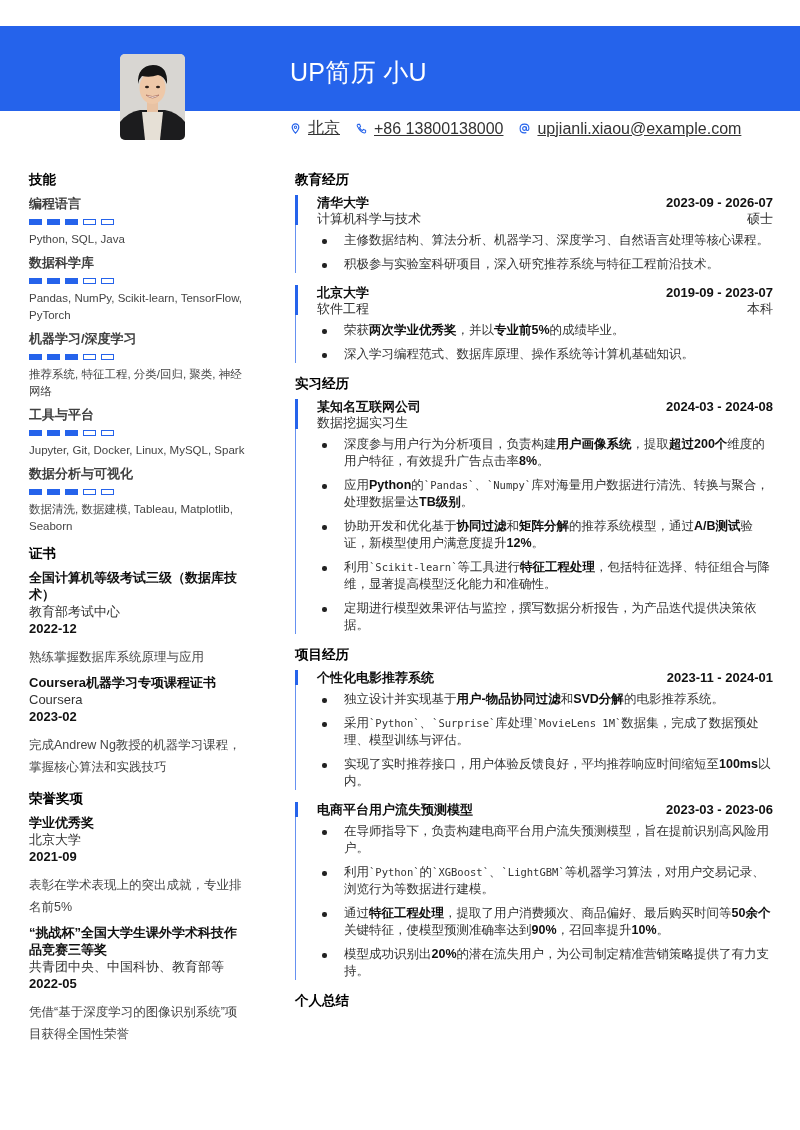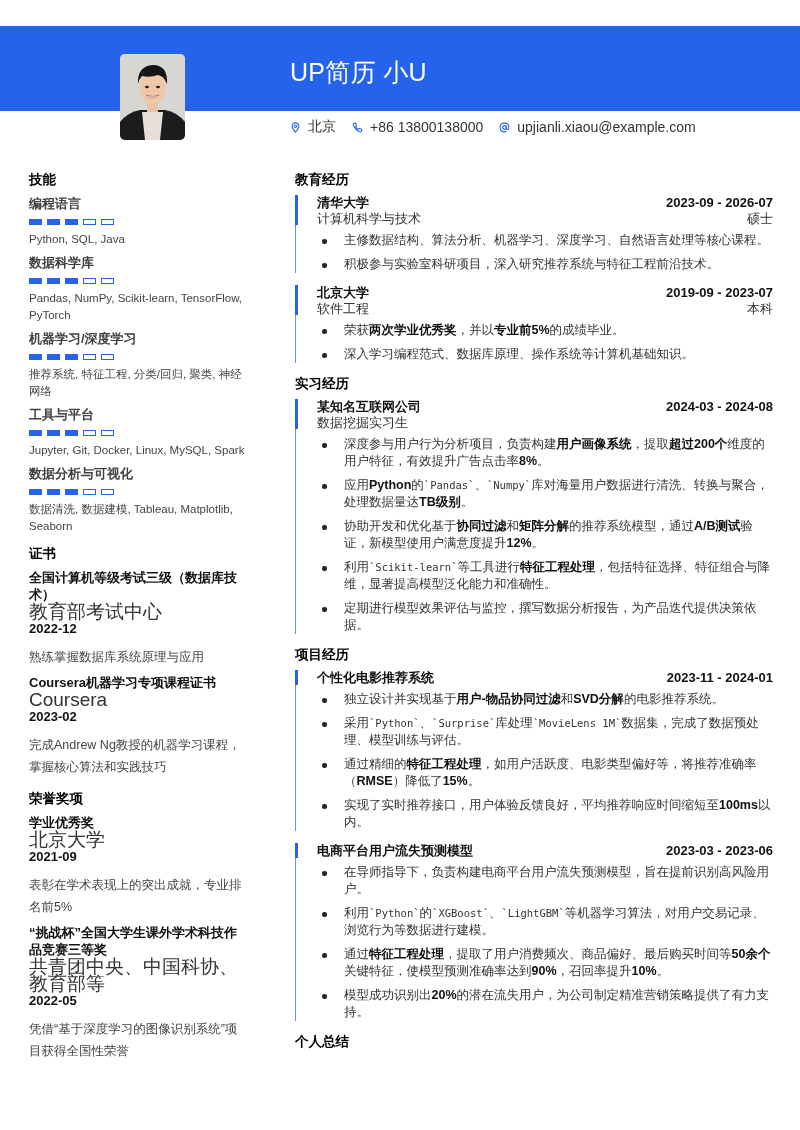--- a/index.html
+++ b/index.html
@@ -3,36 +3,36 @@
 <meta charset="utf-8">
 <style>
   * { box-sizing: border-box; margin: 0; padding: 0; }
   html, body { width: 800px; height: 1130px; background: #ffffff; overflow: hidden; }
   body { font-family: "Liberation Sans", "DejaVu Sans", sans-serif; color: #222; position: relative; }
   .page { position: relative; width: 800px; height: 1130px; }
 
   .banner { position: absolute; left: 0; top: 26px; width: 800px; height: 85px; background: #2563eb; }
   .name { position: absolute; left: 290px; top: 56px; font-size: 25px; color: #fff; font-weight: normal; letter-spacing: 0.3px; }
   .photo { position: absolute; left: 120px; top: 54px; width: 65px; height: 86px; border-radius: 5px; overflow: hidden; background: #d6d4d0; }
-  .contact { position: absolute; left: 290px; top: 118px; display: flex; align-items: center; font-size: 14px; color: #333; }
+  .contact { position: absolute; left: 290px; top: 118px; display: flex; align-items: center; font-size: 16px; color: #333; text-decoration: underline; }
   .contact .ci { display: flex; align-items: center; margin-right: 16px; }
   .contact .ci svg { width: 11px; height: 11px; margin-right: 7px; }
 
   .left { position: absolute; left: 29px; top: 171px; width: 220px; }
   .right { position: absolute; left: 295px; top: 171px; width: 478px; }
 
   .sec-title { font-size: 13.5px; font-weight: bold; color: #000000; margin-bottom: 6px; }
   .skill-name { font-size: 13px; font-weight: bold; color: #404040; margin-bottom: 6px; }
   .bars { display: flex; gap: 5px; margin-bottom: 6px; height: 6px; }
   .bar { width: 13px; height: 6px; border: 1.3px solid #2563eb; }
   .bar.on { background: #2563eb; }
   .skill-text { font-size: 11.5px; color: #444; line-height: 17px; margin-bottom: 6px; }
 
   .cert-title { font-size: 13px; font-weight: bold; color: #111; line-height: 17px; }
-  .cert-org { font-size: 19px; color: #333; line-height: 17px; }
+  .cert-org { font-size: 13px; color: #333; line-height: 17px; }
   .cert-date { font-size: 13px; font-weight: bold; color: #111; line-height: 18px; margin-bottom: 8px; }
   .cert-desc { font-size: 12.5px; color: #444; line-height: 22px; margin-bottom: 6px; }
 
   .entry { position: relative; padding-left: 22px; margin-bottom: 12px; }
   .entry::before { content: ""; position: absolute; left: 0; top: 0; width: 3px; height: 30px; background: #2563eb; }
   .entry::after { content: ""; position: absolute; left: 0; top: 30px; bottom: 0; width: 1px; background: #2563eb; opacity: 0.7; }
   .entry.single::before { height: 15px; }
   .entry.single::after { top: 15px; }
   .row { display: flex; justify-content: space-between; align-items: baseline; }
   .e-title { font-size: 13px; font-weight: bold; color: #111; line-height: 16px; }
@@ -248,21 +248,20 @@
       <div class="sec-title">项目经历</div>
 
       <div class="entry single">
         <div class="row">
           <span class="e-title">个性化电影推荐系统</span>
           <span class="e-date">2023-11 - 2024-01</span>
         </div>
         <ul class="bl">
             <li>独立设计并实现基于<b>用户-物品协同过滤</b>和<b>SVD分解</b>的电影推荐系统。</li>
             <li>采用<code>`Python`</code>、<code>`Surprise`</code>库处理<code>`MovieLens 1M`</code>数据集，完成了数据预处理、模型训练与评估。</li>
-            <li>通过精细的<b>特征工程处理</b>，如用户活跃度、电影类型偏好等，将推荐准确率（<b>RMSE</b>）降低了<b>15%</b>。</li>
             <li>实现了实时推荐接口，用户体验反馈良好，平均推荐响应时间缩短至<b>100ms</b>以内。</li>
           </ul>
       </div>
 
       <div class="entry single">
         <div class="row">
           <span class="e-title">电商平台用户流失预测模型</span>
           <span class="e-date">2023-03 - 2023-06</span>
         </div>
         <ul class="bl">

